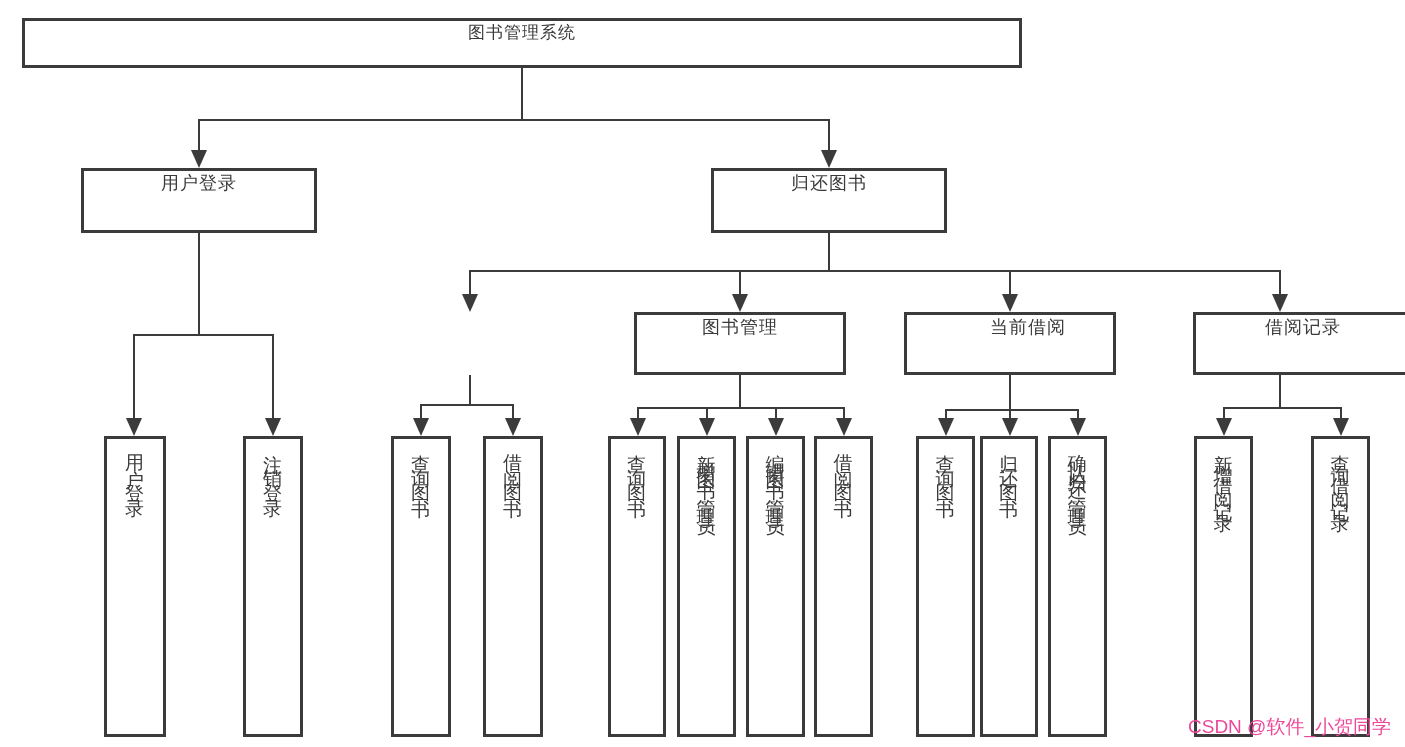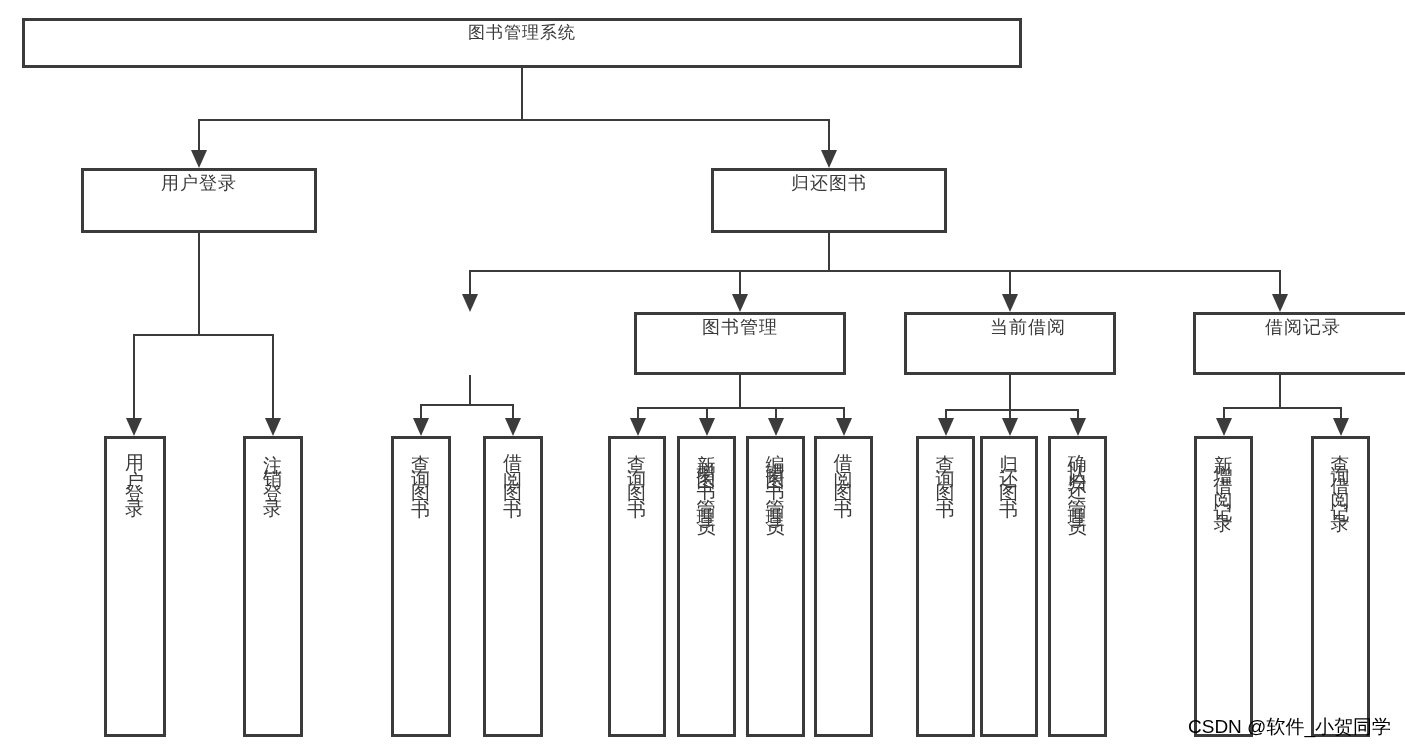--- a/index.html
+++ b/index.html
@@ -10,21 +10,21 @@
   .h-label{font-size:18px;letter-spacing:1px;}
   .root-label{font-size:17px;letter-spacing:1px;}
   .leaf span{writing-mode:vertical-rl;text-orientation:mixed;font-size:19px;line-height:1;}
   .v-short{letter-spacing:15px;}
   .v-mid{letter-spacing:12px;}
   .v-long{letter-spacing:9px;}
   .vline{position:absolute;width:2px;background:#3b3b3b;}
   .hline{position:absolute;height:2px;background:#3b3b3b;}
   .arrow{position:absolute;width:0;height:0;border-left:8px solid transparent;
          border-right:8px solid transparent;border-top:18px solid #3b3b3b;}
-  .watermark{position:absolute;left:1188px;top:714px;font-size:19px;color:#000000;
+  .watermark{position:absolute;left:1188px;top:714px;font-size:19px;color:#ec4899;
              white-space:nowrap;}
 </style>
 </head>
 <body>
 
 <div id="canvas">
 
   <div class="box" style="left:22px;top:18px;width:1000px;height:50px;">
     <span class="root-label">图书管理系统</span>
   </div>

